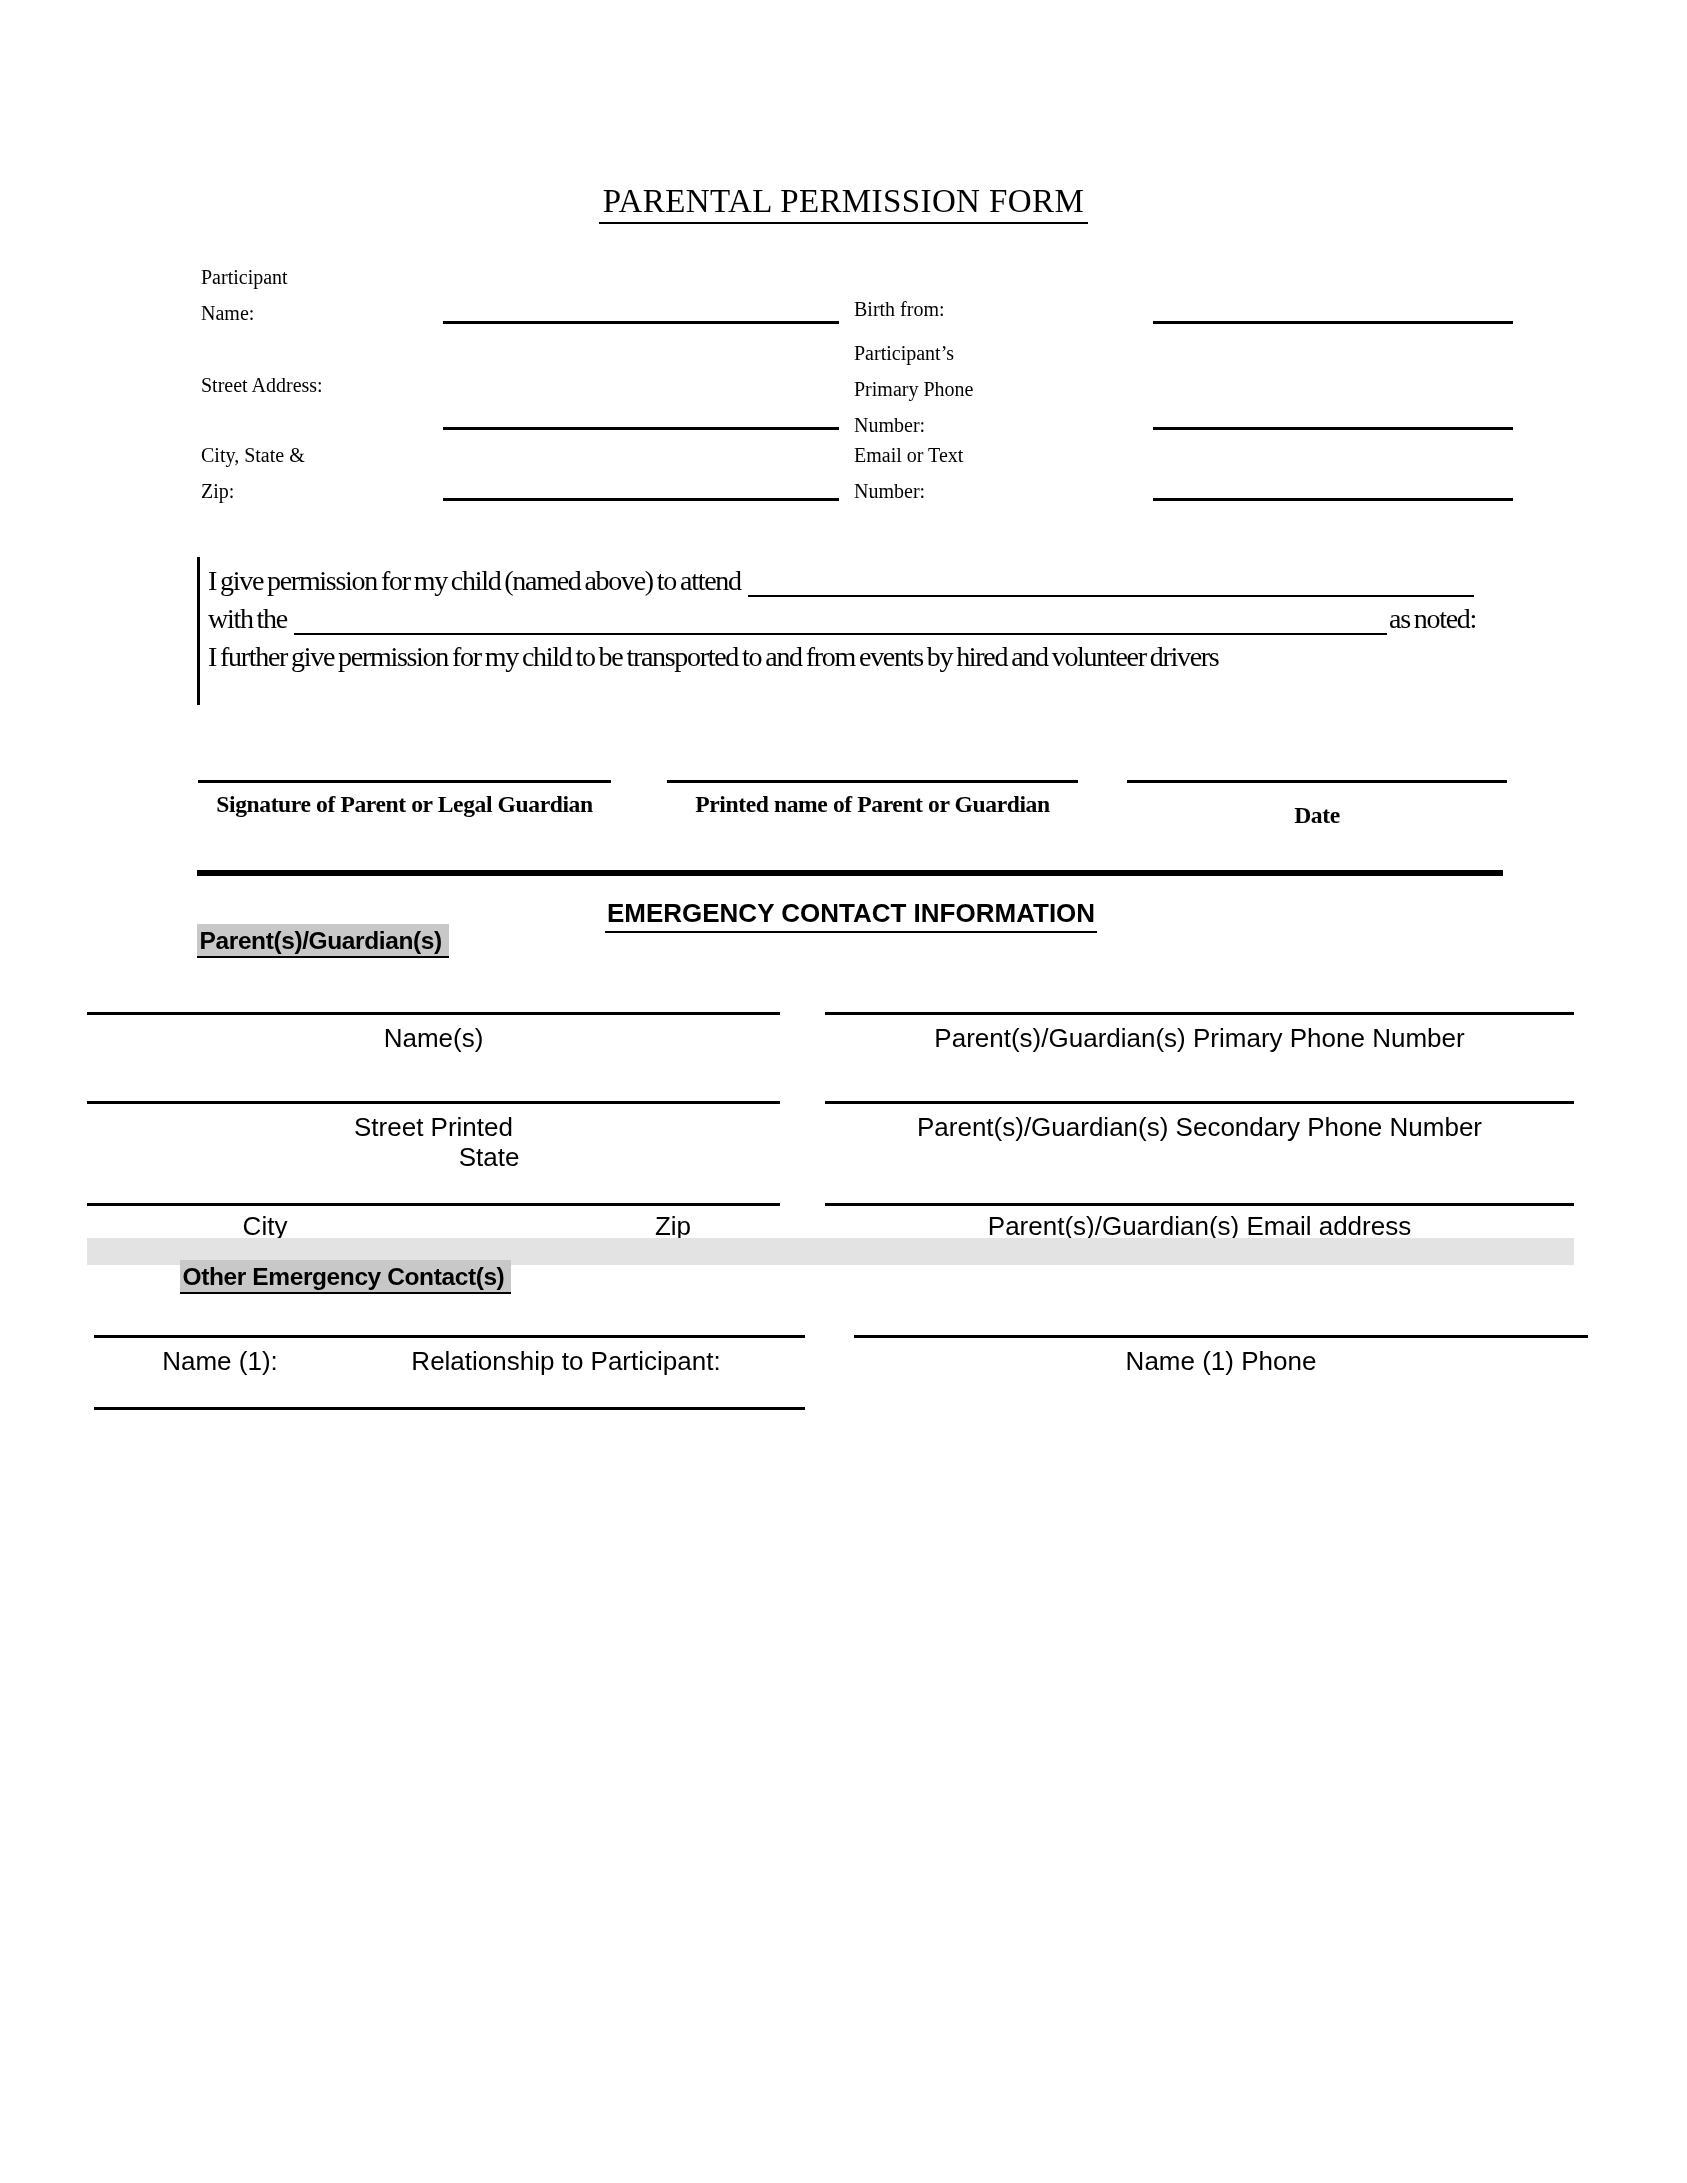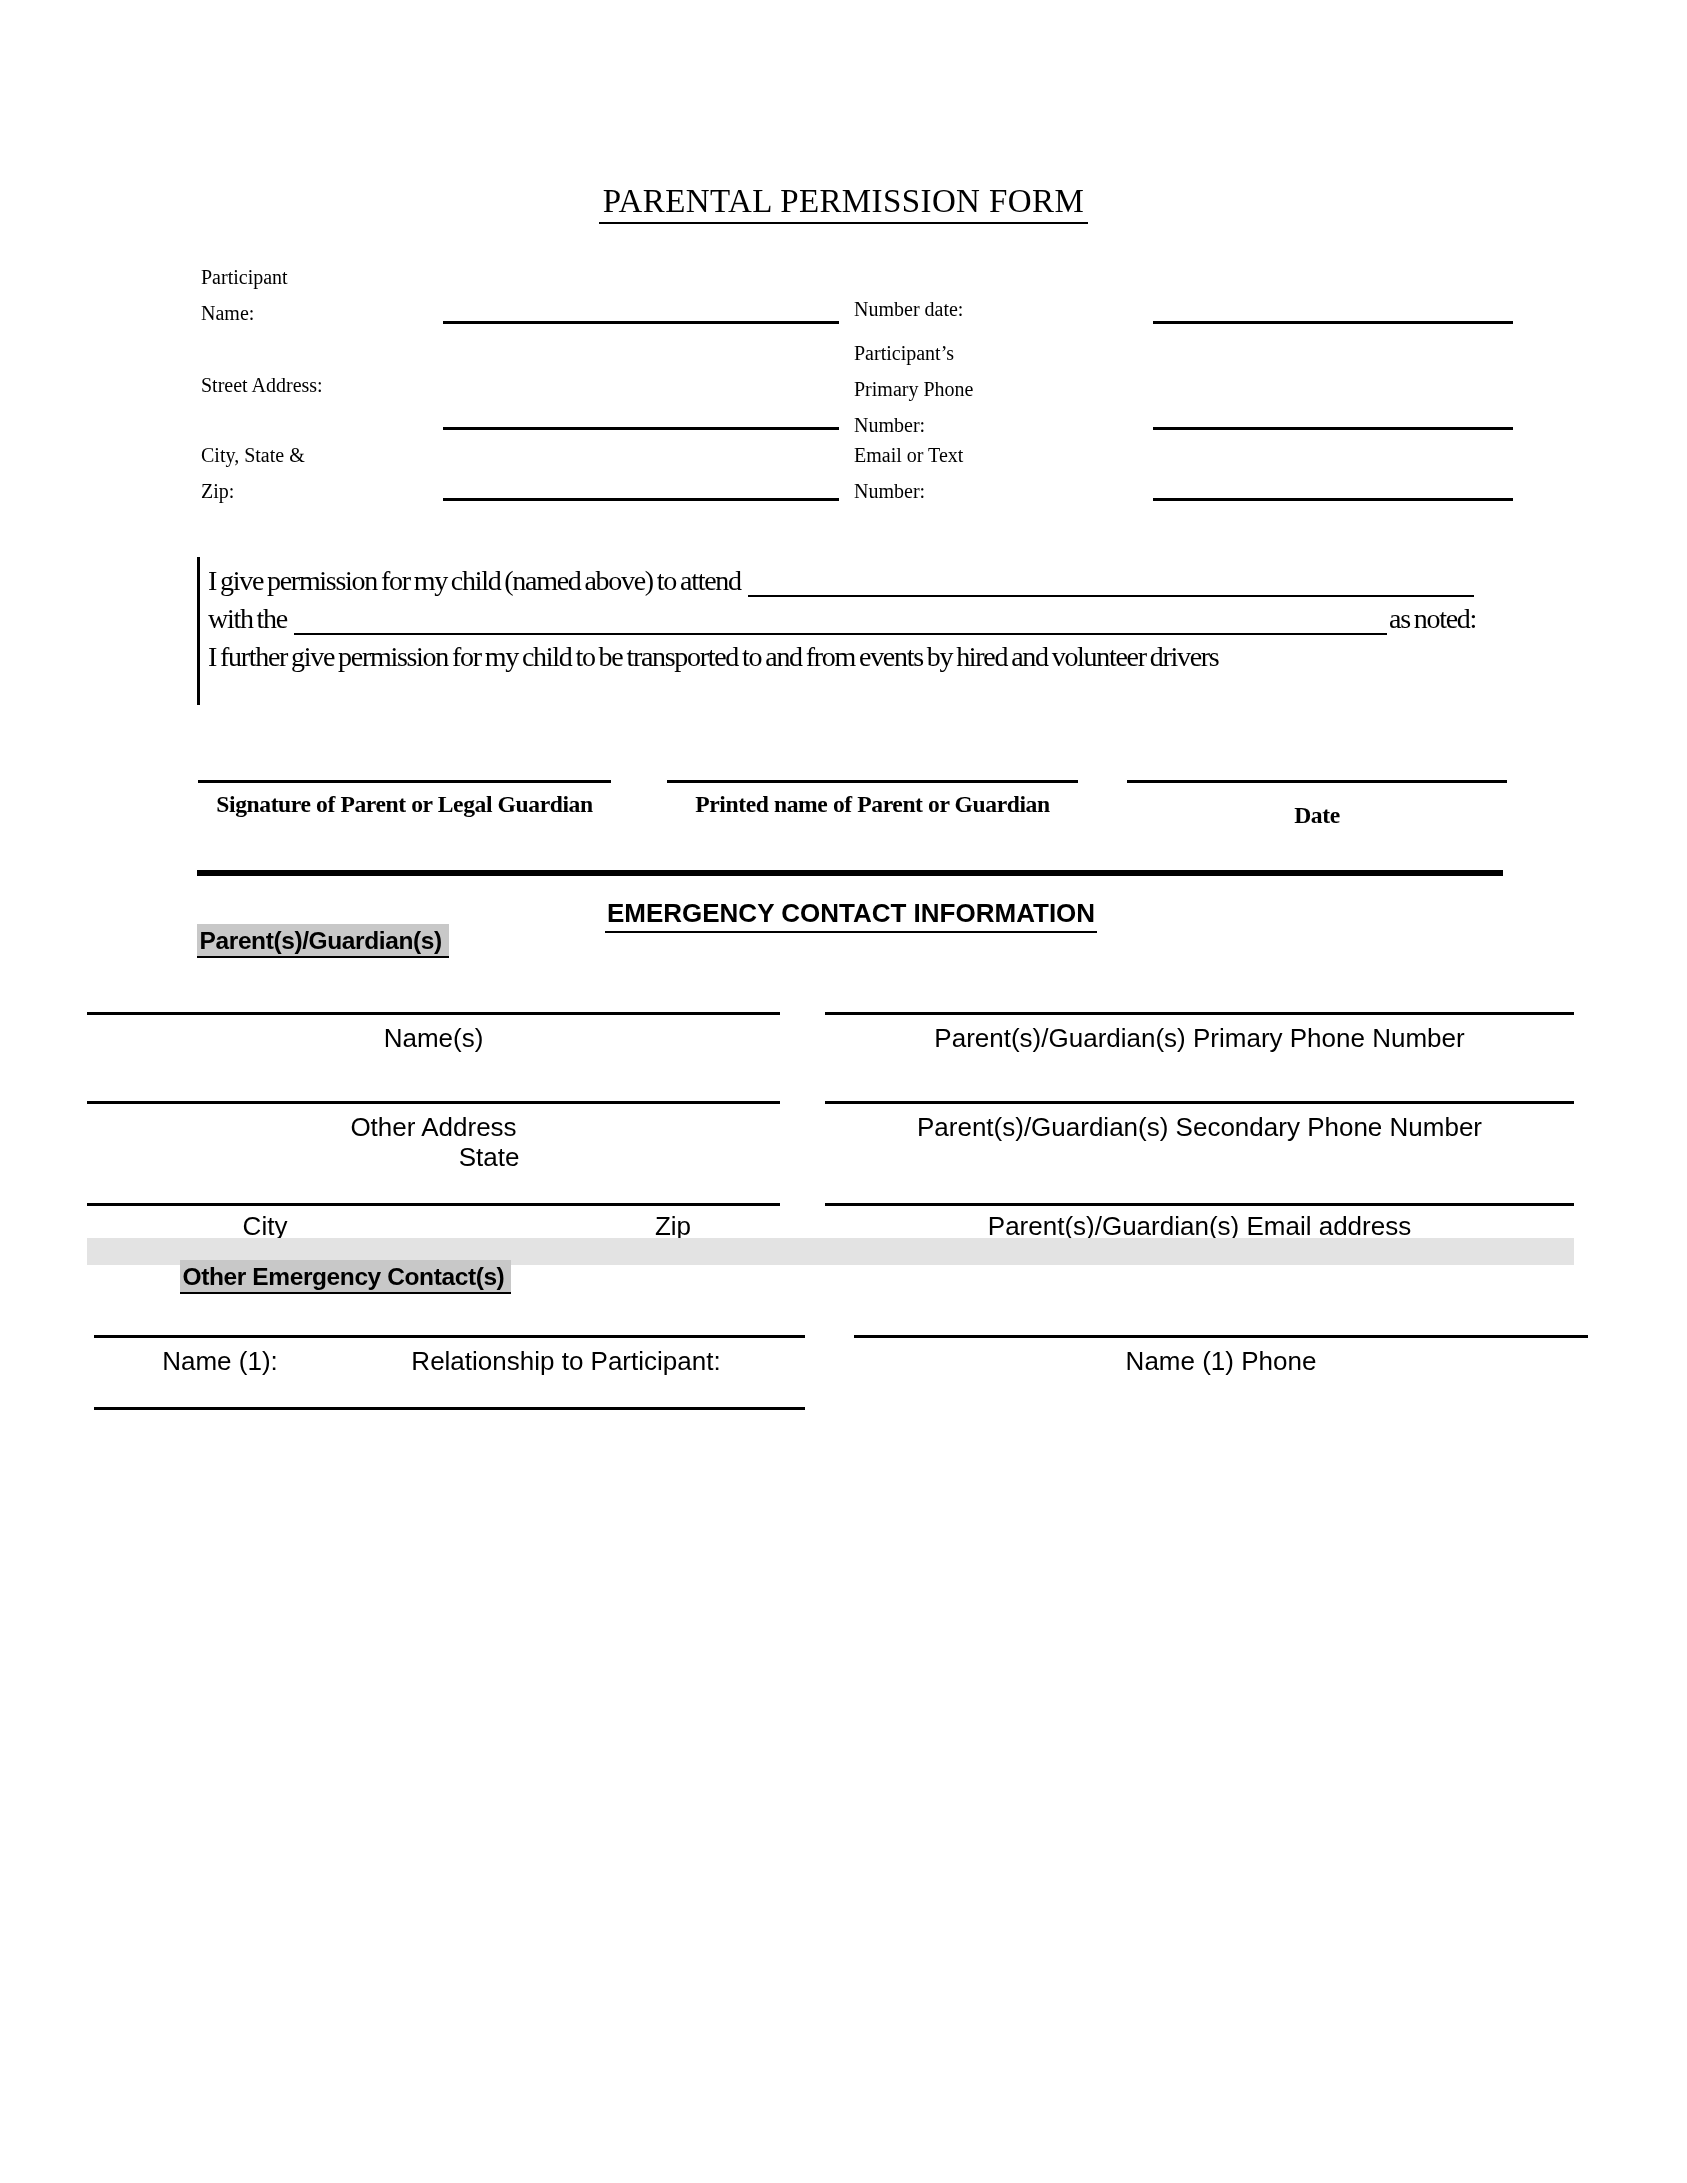--- a/index.html
+++ b/index.html
@@ -90,21 +90,21 @@
 <body>
 
 <div class="page">
 
   <div class="title-wrap">
     <span class="title-text">PARENTAL PERMISSION FORM</span>
   </div>
 
   <div class="flabel" style="left:201px;top:259px;">Participant
 Name:</div>
-  <div class="flabel" style="left:854px;top:291px;">Number date:</div>
+  <div class="flabel" style="left:854px;top:291px;">Birth from:</div>
   <div class="flabel" style="left:201px;top:367px;">Street Address:</div>
   <div class="flabel" style="left:854px;top:335px;">Participant’s
 Primary Phone
 Number:</div>
   <div class="flabel" style="left:201px;top:437px;">City, State &amp;
 Zip:</div>
   <div class="flabel" style="left:854px;top:437px;">Email or Text
 Number:</div>
 
   <div class="bline" style="left:443px;top:321px;width:396px;"></div>
@@ -144,21 +144,21 @@
   </div>
   <div class="hl-head" style="left:197px;top:924px;">Parent(s)/Guardian(s)</div>
 
   <div class="bline" style="left:87px;top:1012px;width:693px;"></div>
   <div class="bline" style="left:825px;top:1012px;width:749px;"></div>
   <div class="caption" style="left:87px;top:1023px;width:693px;">Name(s)</div>
   <div class="caption" style="left:825px;top:1023px;width:749px;">Parent(s)/Guardian(s) Primary Phone Number</div>
 
   <div class="bline" style="left:87px;top:1101px;width:693px;"></div>
   <div class="bline" style="left:825px;top:1101px;width:749px;"></div>
-  <div class="caption" style="left:87px;top:1112px;width:693px;">Other Address</div>
+  <div class="caption" style="left:87px;top:1112px;width:693px;">Street Printed</div>
   <div class="caption" style="left:825px;top:1112px;width:749px;">Parent(s)/Guardian(s) Secondary Phone Number</div>
 
   <div class="bline" style="left:87px;top:1203px;width:693px;"></div>
   <div class="bline" style="left:825px;top:1203px;width:749px;"></div>
   <div class="caption point" style="left:265px;top:1211px;">City</div>
   <div class="caption point" style="left:489px;top:1142px;">State</div>
   <div class="caption point" style="left:673px;top:1211px;">Zip</div>
   <div class="caption" style="left:825px;top:1211px;width:749px;">Parent(s)/Guardian(s) Email address</div>
 
   <div class="gray-band"></div>

